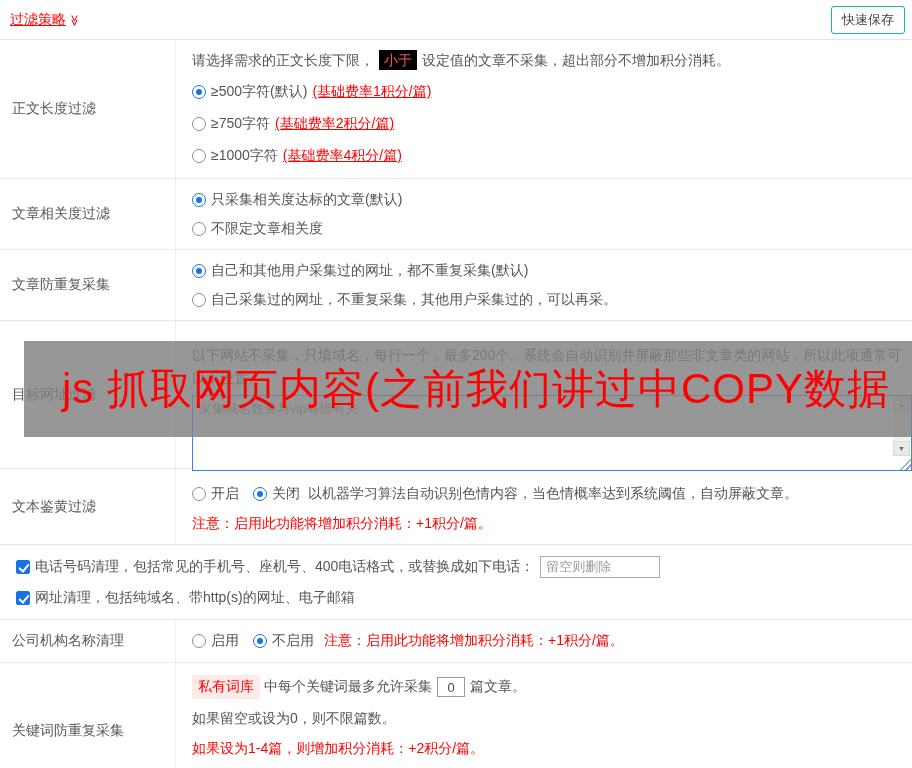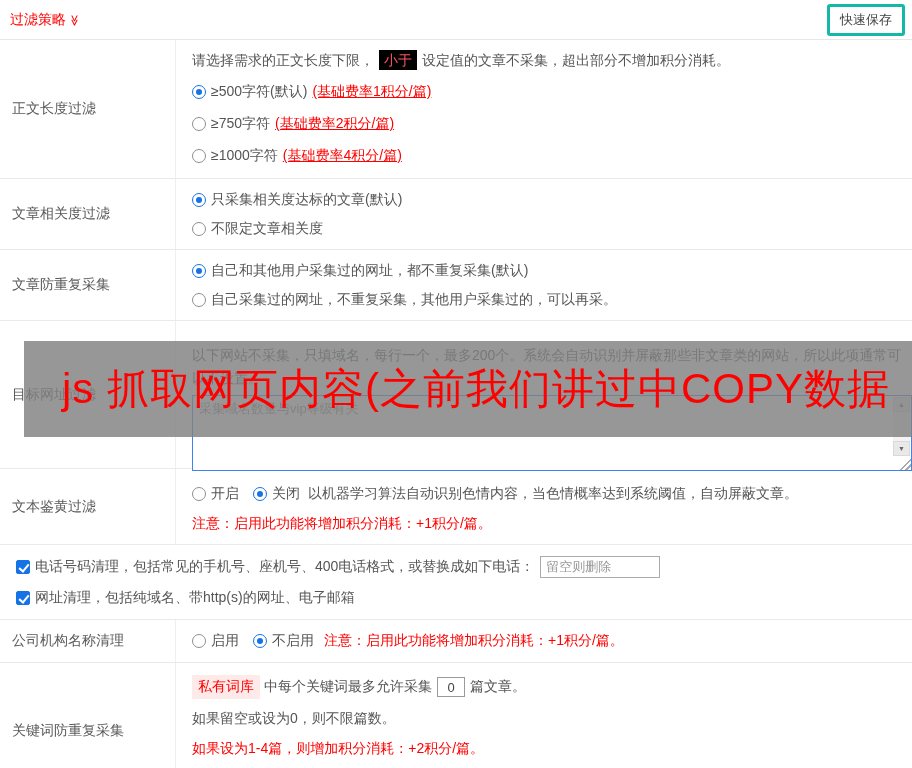--- a/index.html
+++ b/index.html
@@ -7,24 +7,24 @@
   body {
     width:912px; height:768px; overflow:hidden; background:#fff;
     font-family:"Liberation Sans","DejaVu Sans",sans-serif;
     font-size:14px; color:#555; position:relative;
   }
   .page { position:relative; width:912px; height:768px; }
 
   
   .topbar { height:40px; display:flex; align-items:center; justify-content:space-between;
             padding:0 7px 0 10px; border-bottom:1px solid #e6e6e6; }
-  .title { color:#ff0000; font-size:14px; }
+  .title { color:#ff0000; font-size:14px;text-decoration:underline; }
   .chev-down { display:inline-block; transform:rotate(90deg); font-size:11px; margin-left:3px; }
   .topbar .chev-down { color:#ff0000; }
-  .save-btn { border:3px solid #14b8a6; border-radius:3px; background:#fff; color:#444;
+  .save-btn { border:1px solid #14b8a6; border-radius:3px; background:#fff; color:#444;
               font-size:13px; padding:4px 10px; font-family:inherit; cursor:pointer; }
 
   
   .row { display:flex; border-bottom:1px solid #eaeaea; width:912px; }
   .row-label { width:176px; flex:none; padding:0 10px 0 12px; display:flex; align-items:center;
                color:#595959; border-right:1px solid #efefef; }
   .row-content { flex:1; padding:6px 8px 6px 16px; }
 
   .intro { height:28px; line-height:28px; margin-bottom:2px; color:#555; }
   .hl { color:#f56; background:#000000; padding:2px 5px; margin:0 5px; }

